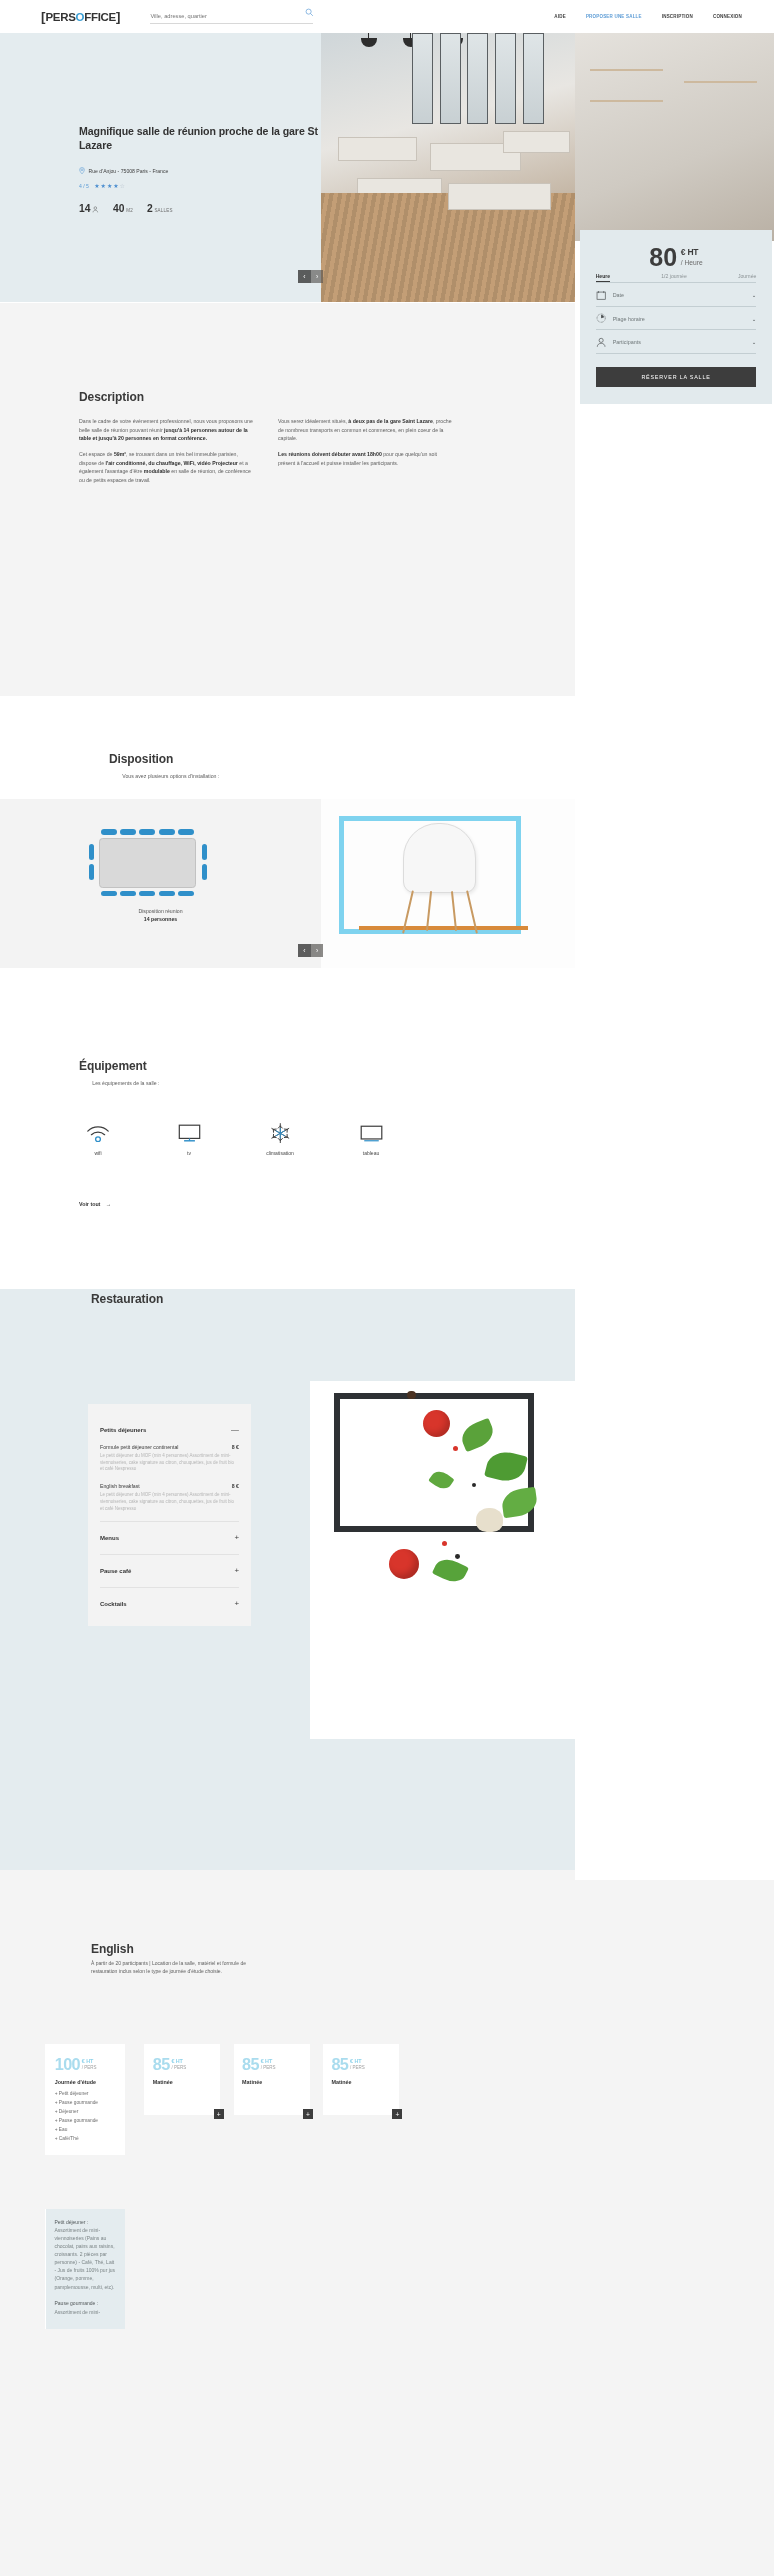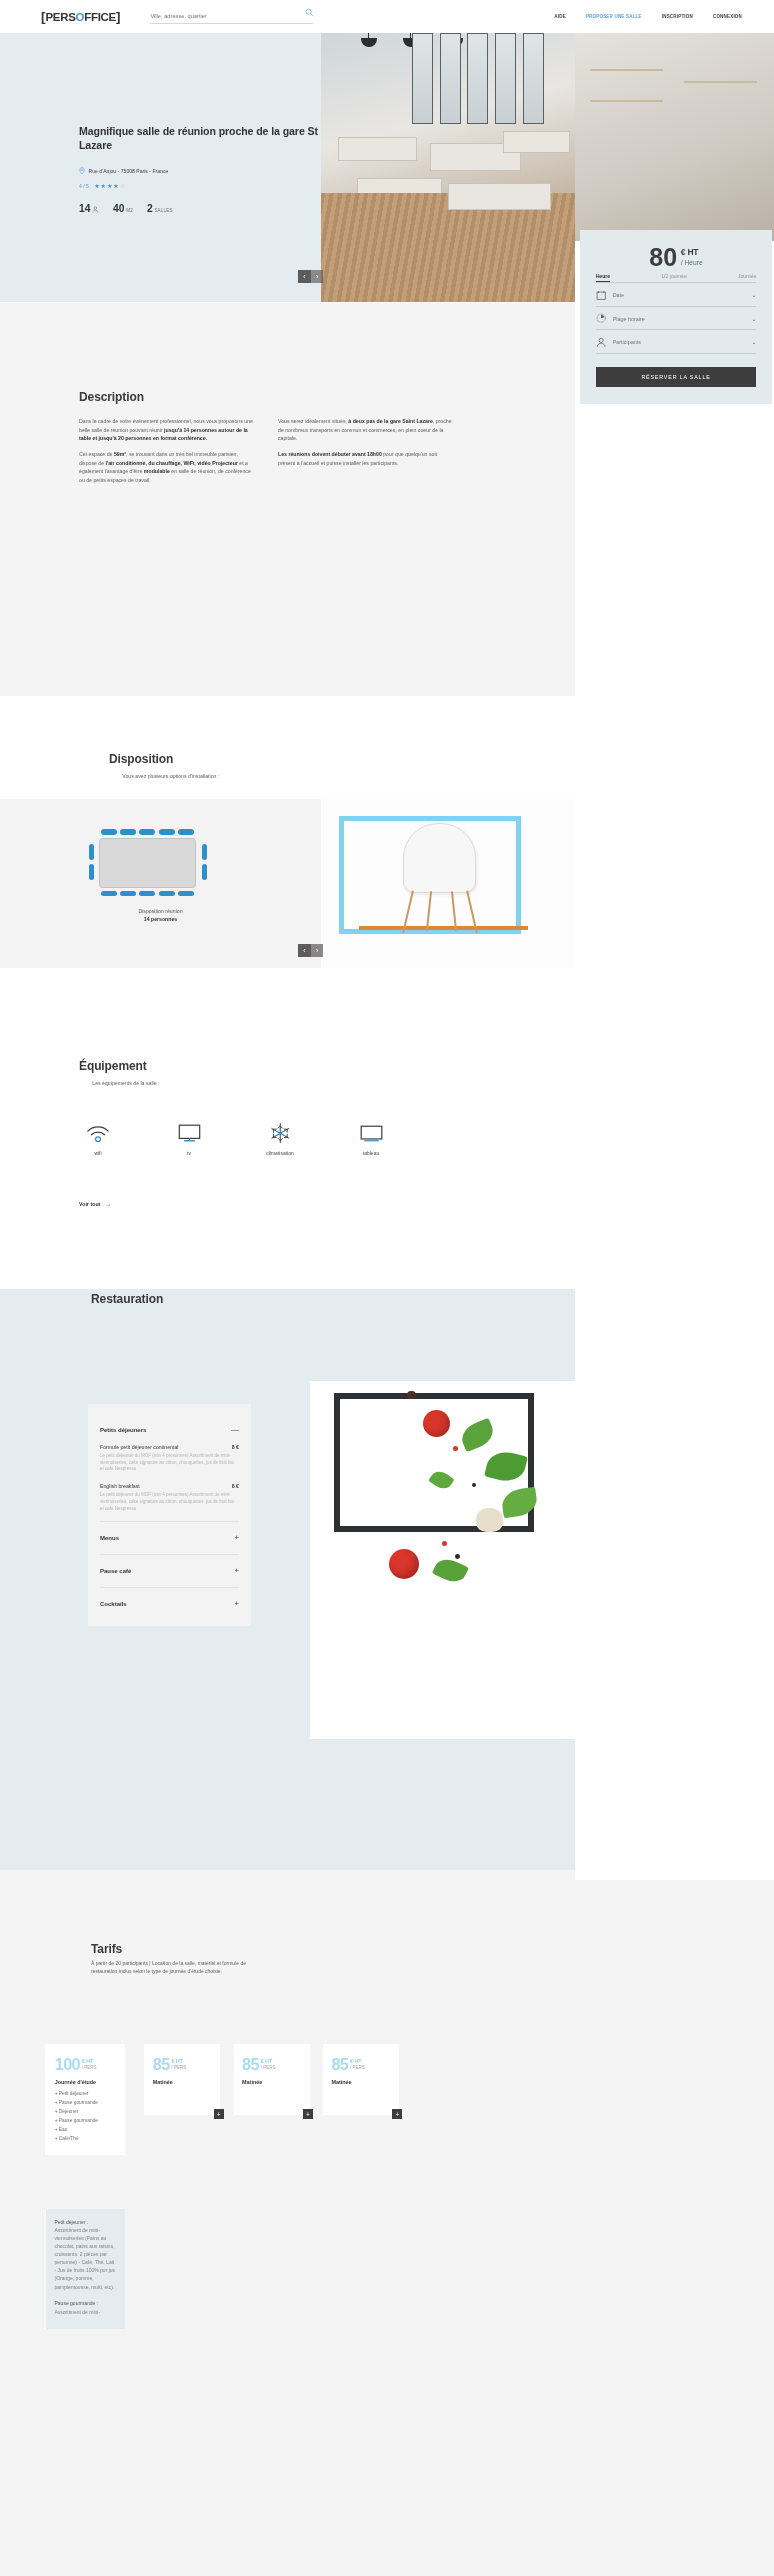--- a/index.html
+++ b/index.html
@@ -624,21 +624,21 @@
     <div class="acc-item" style="padding:12px 0 3.6px 0;">
       <div class="acc-head">
         <span class="acc-title">Cocktails</span>
         <span class="acc-sign">+</span>
       </div>
     </div>
   </div>
 
   <div class="sec-tarifs-bg"></div>
   <div class="tarifs-head">
-    <div class="sec-title">Tarifs</div>
+    <div class="sec-title">English</div>
   </div>
   <div class="tarifs-sub">À partir de 20 participants | Location de la salle, matériel et formule de restauration inclus selon le type de journée d'étude choisie.</div>
 
   <div class="tarif-cards">
     <div class="tcard big">
       <div class="tprice">
         <span class="n">100</span>
         <span class="side">
           <div class="cur">€ HT</div>
           <div class="per">/ PERS</div>

